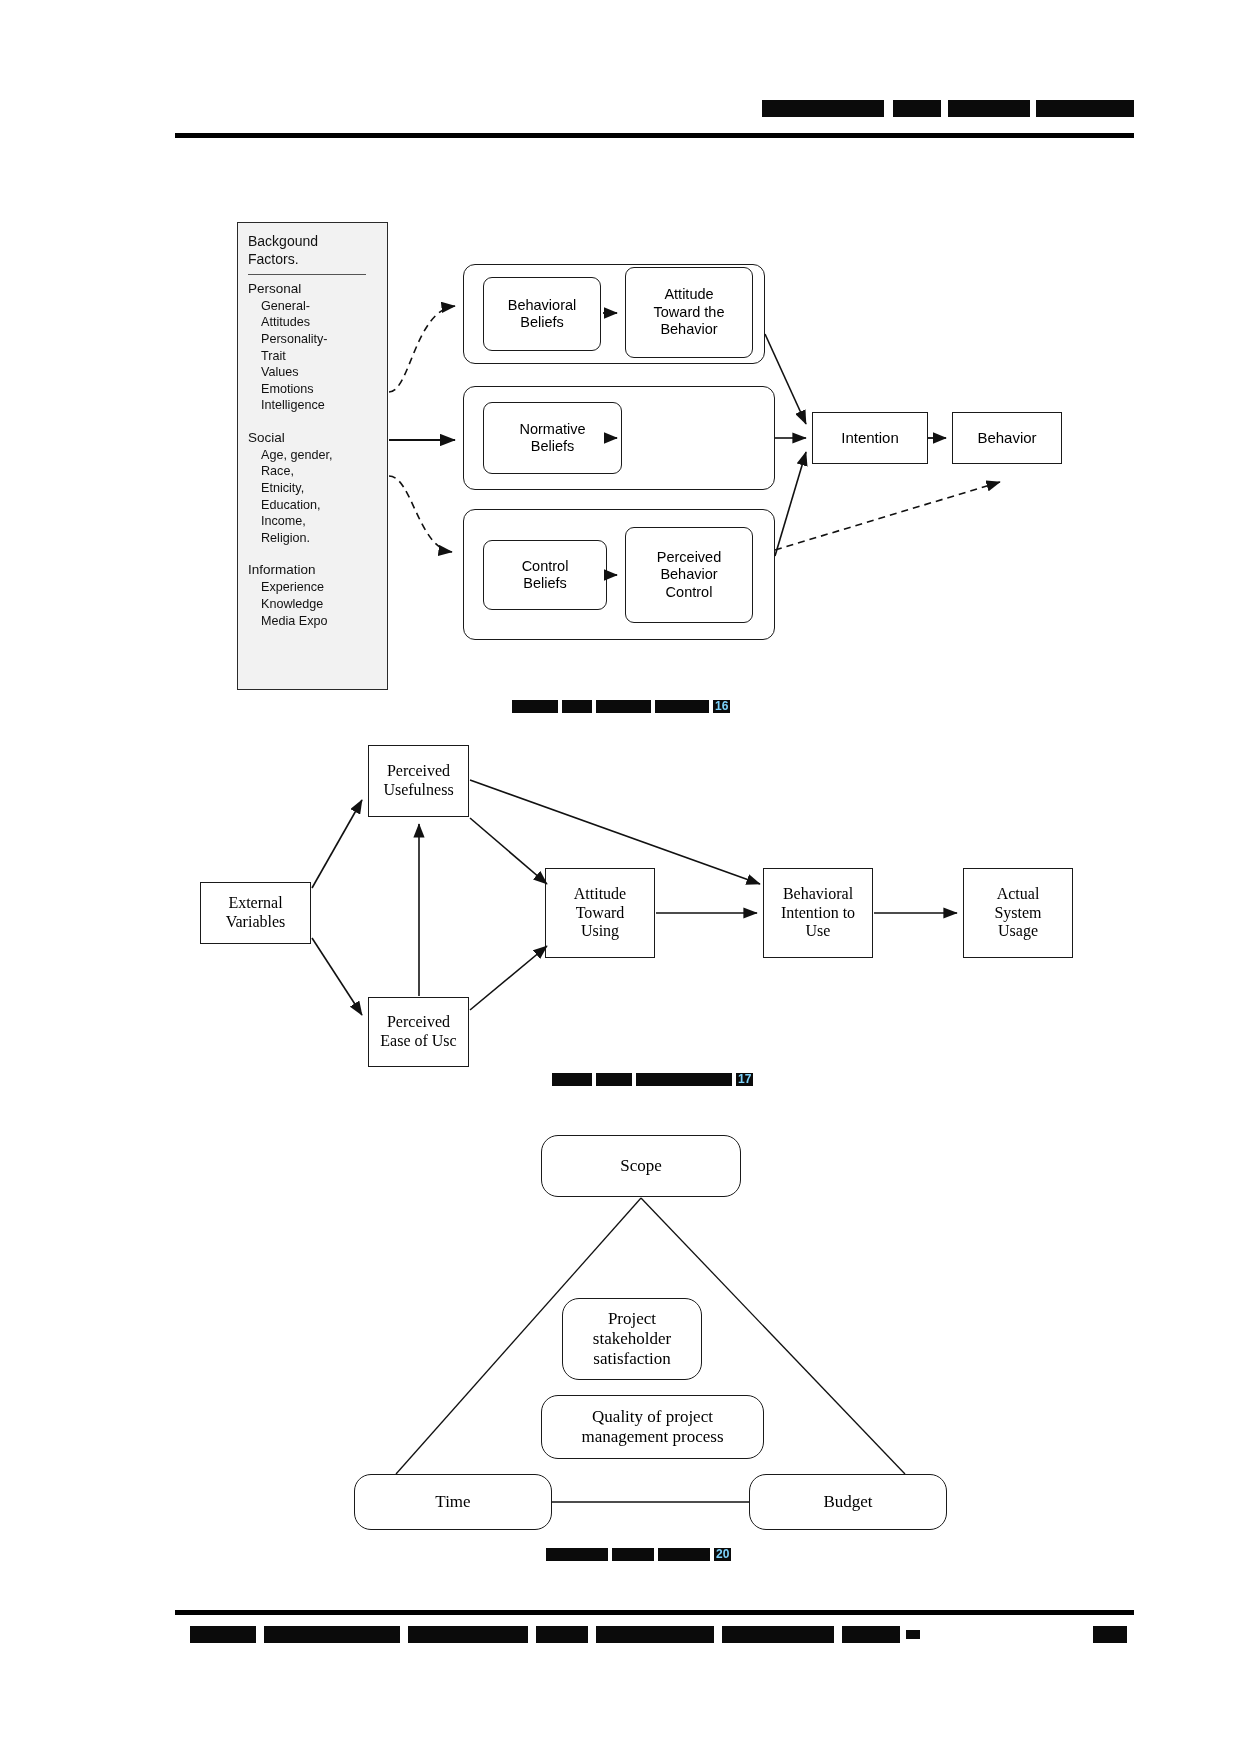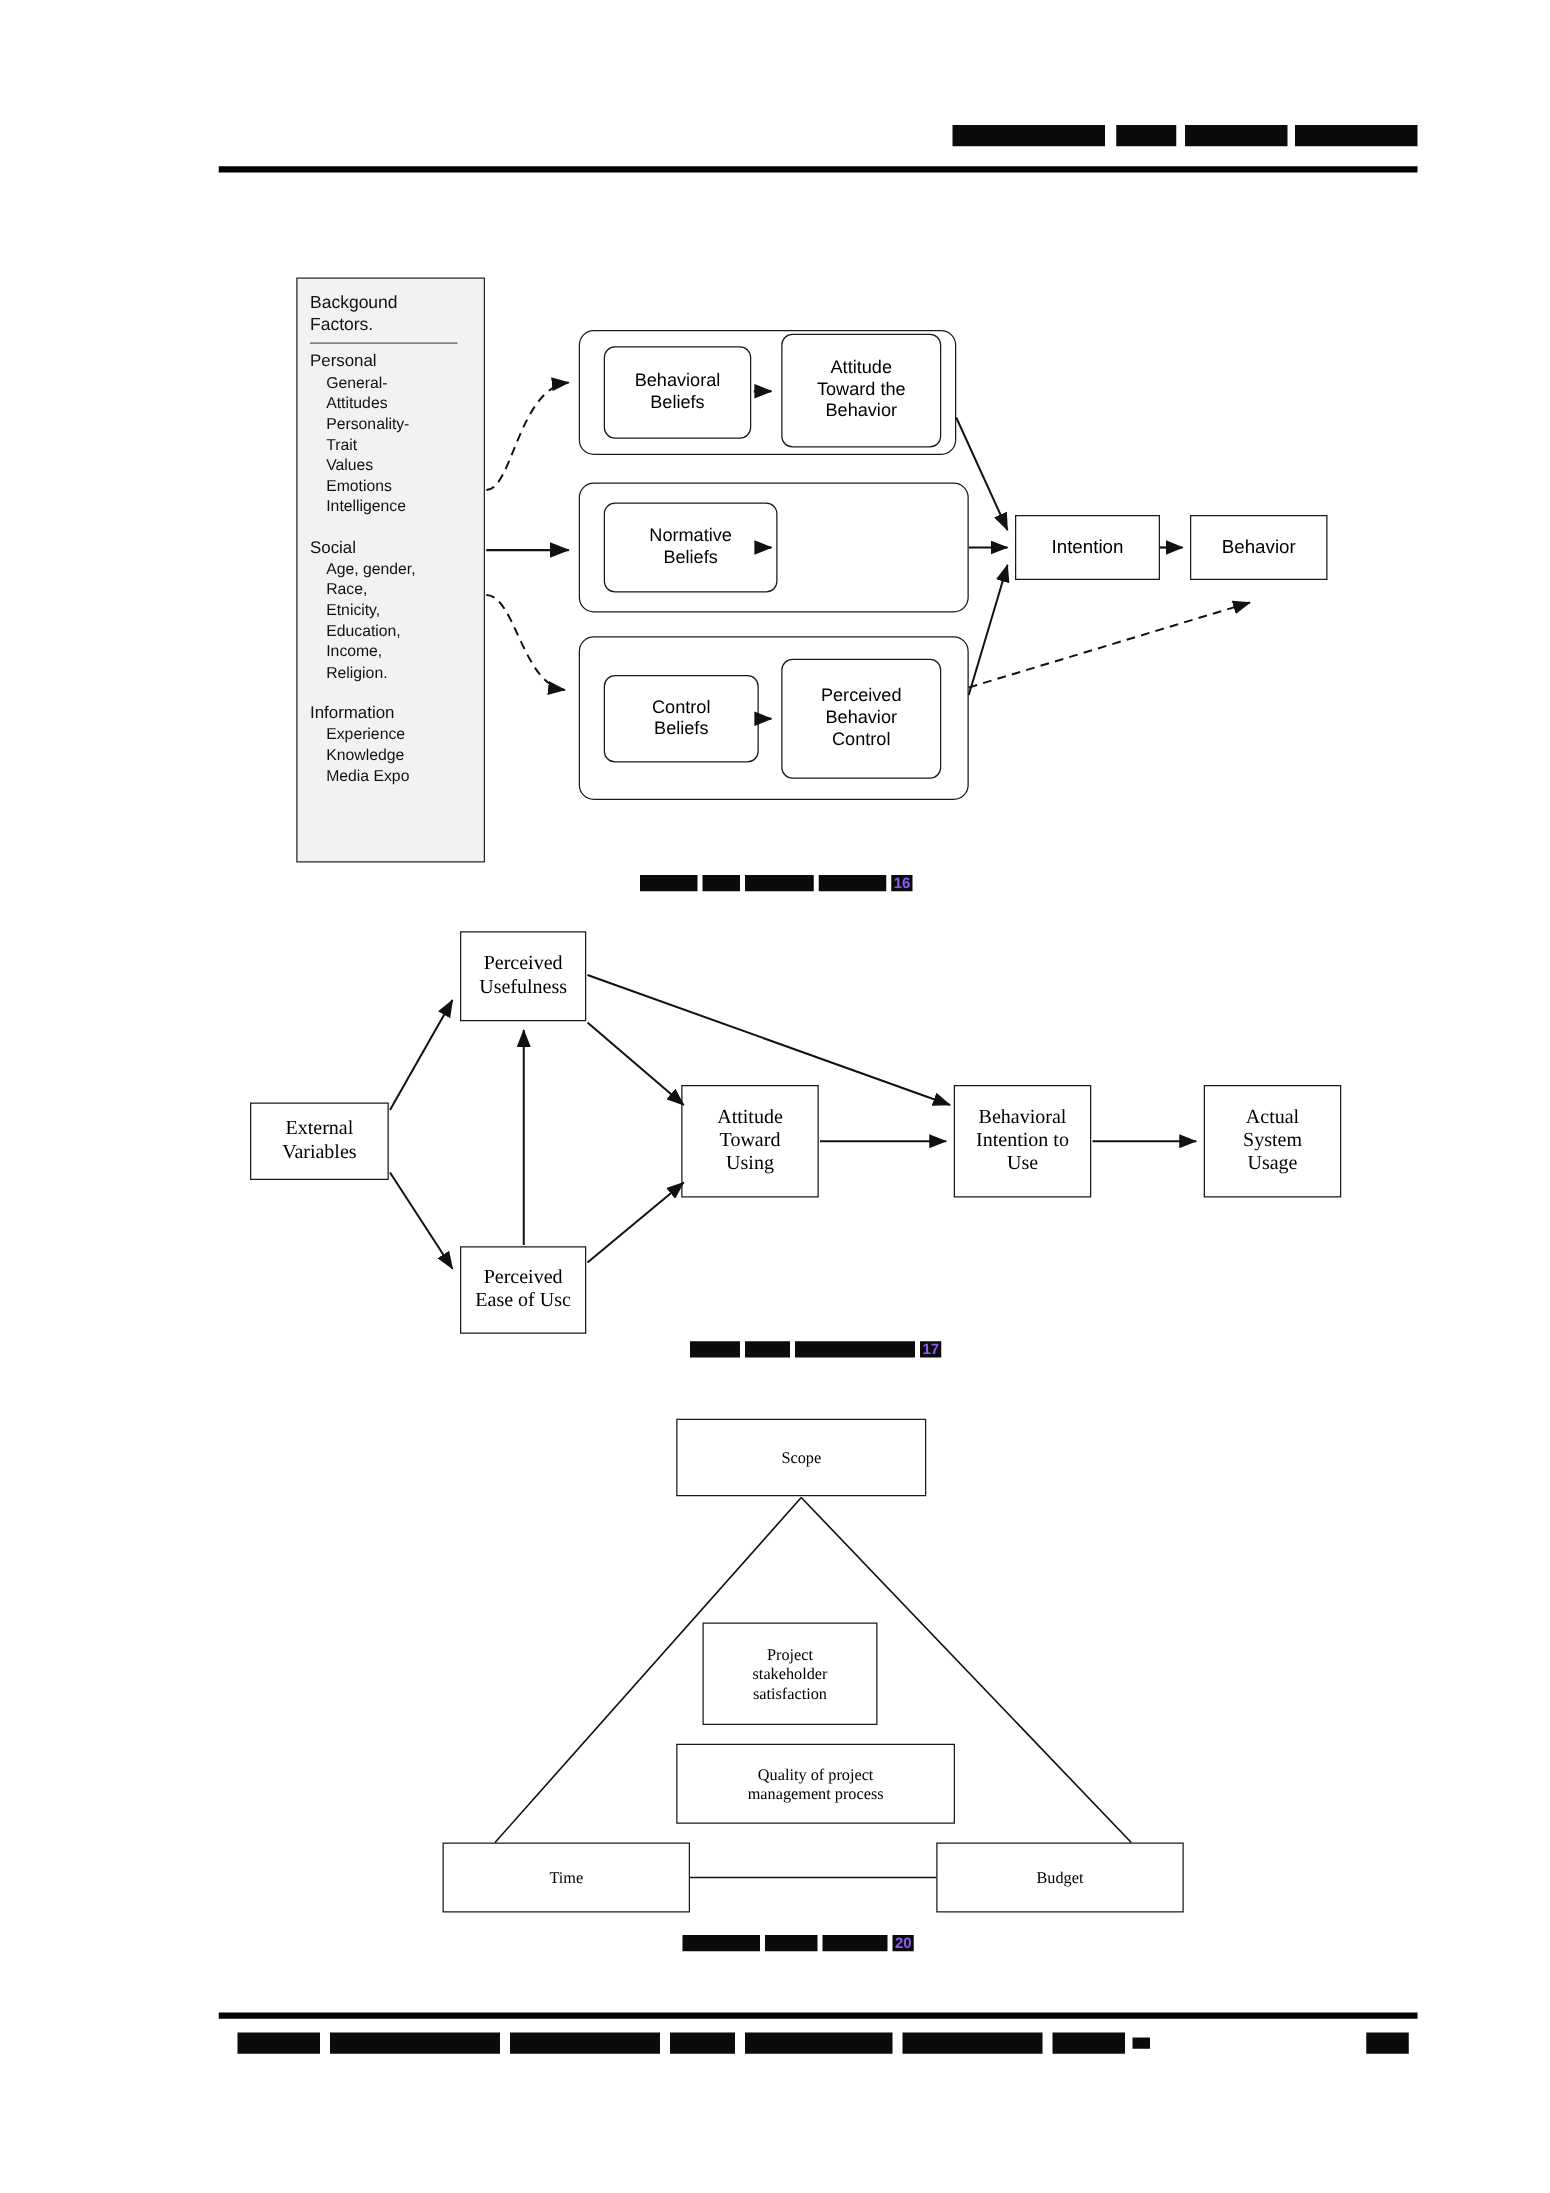--- a/index.html
+++ b/index.html
@@ -102,37 +102,38 @@
     display: flex;
     align-items: center;
     gap: 4px;
   }
   .cap .bar {
     height: 13px;
     background: #0b0b0b;
   }
   .cap .num {
     background: #0b0b0b;
-    color: #8b5cf6;
+    color: #7dd3fc;
     font-size: 12px;
     font-weight: bold;
     padding: 0 2px;
     line-height: 13px;
   }
 
   
   .fig2 .box {
     font-family: "Liberation Serif", serif;
     font-size: 16px;
   }
 
   
   .fig3 .box {
     font-family: "Liberation Serif", serif;
-    font-size: 13px;
+    font-size: 17px;
+    border-radius: 17px;
   }
 </style>
 </head>
 <body>
 
 <div class="page">
 
   <div class="redact" style="left:762px; top:100px; width:122px; height:17px;"></div>
   <div class="redact" style="left:893px; top:100px; width:48px; height:17px;"></div>
   <div class="redact" style="left:948px; top:100px; width:82px; height:17px;"></div>

